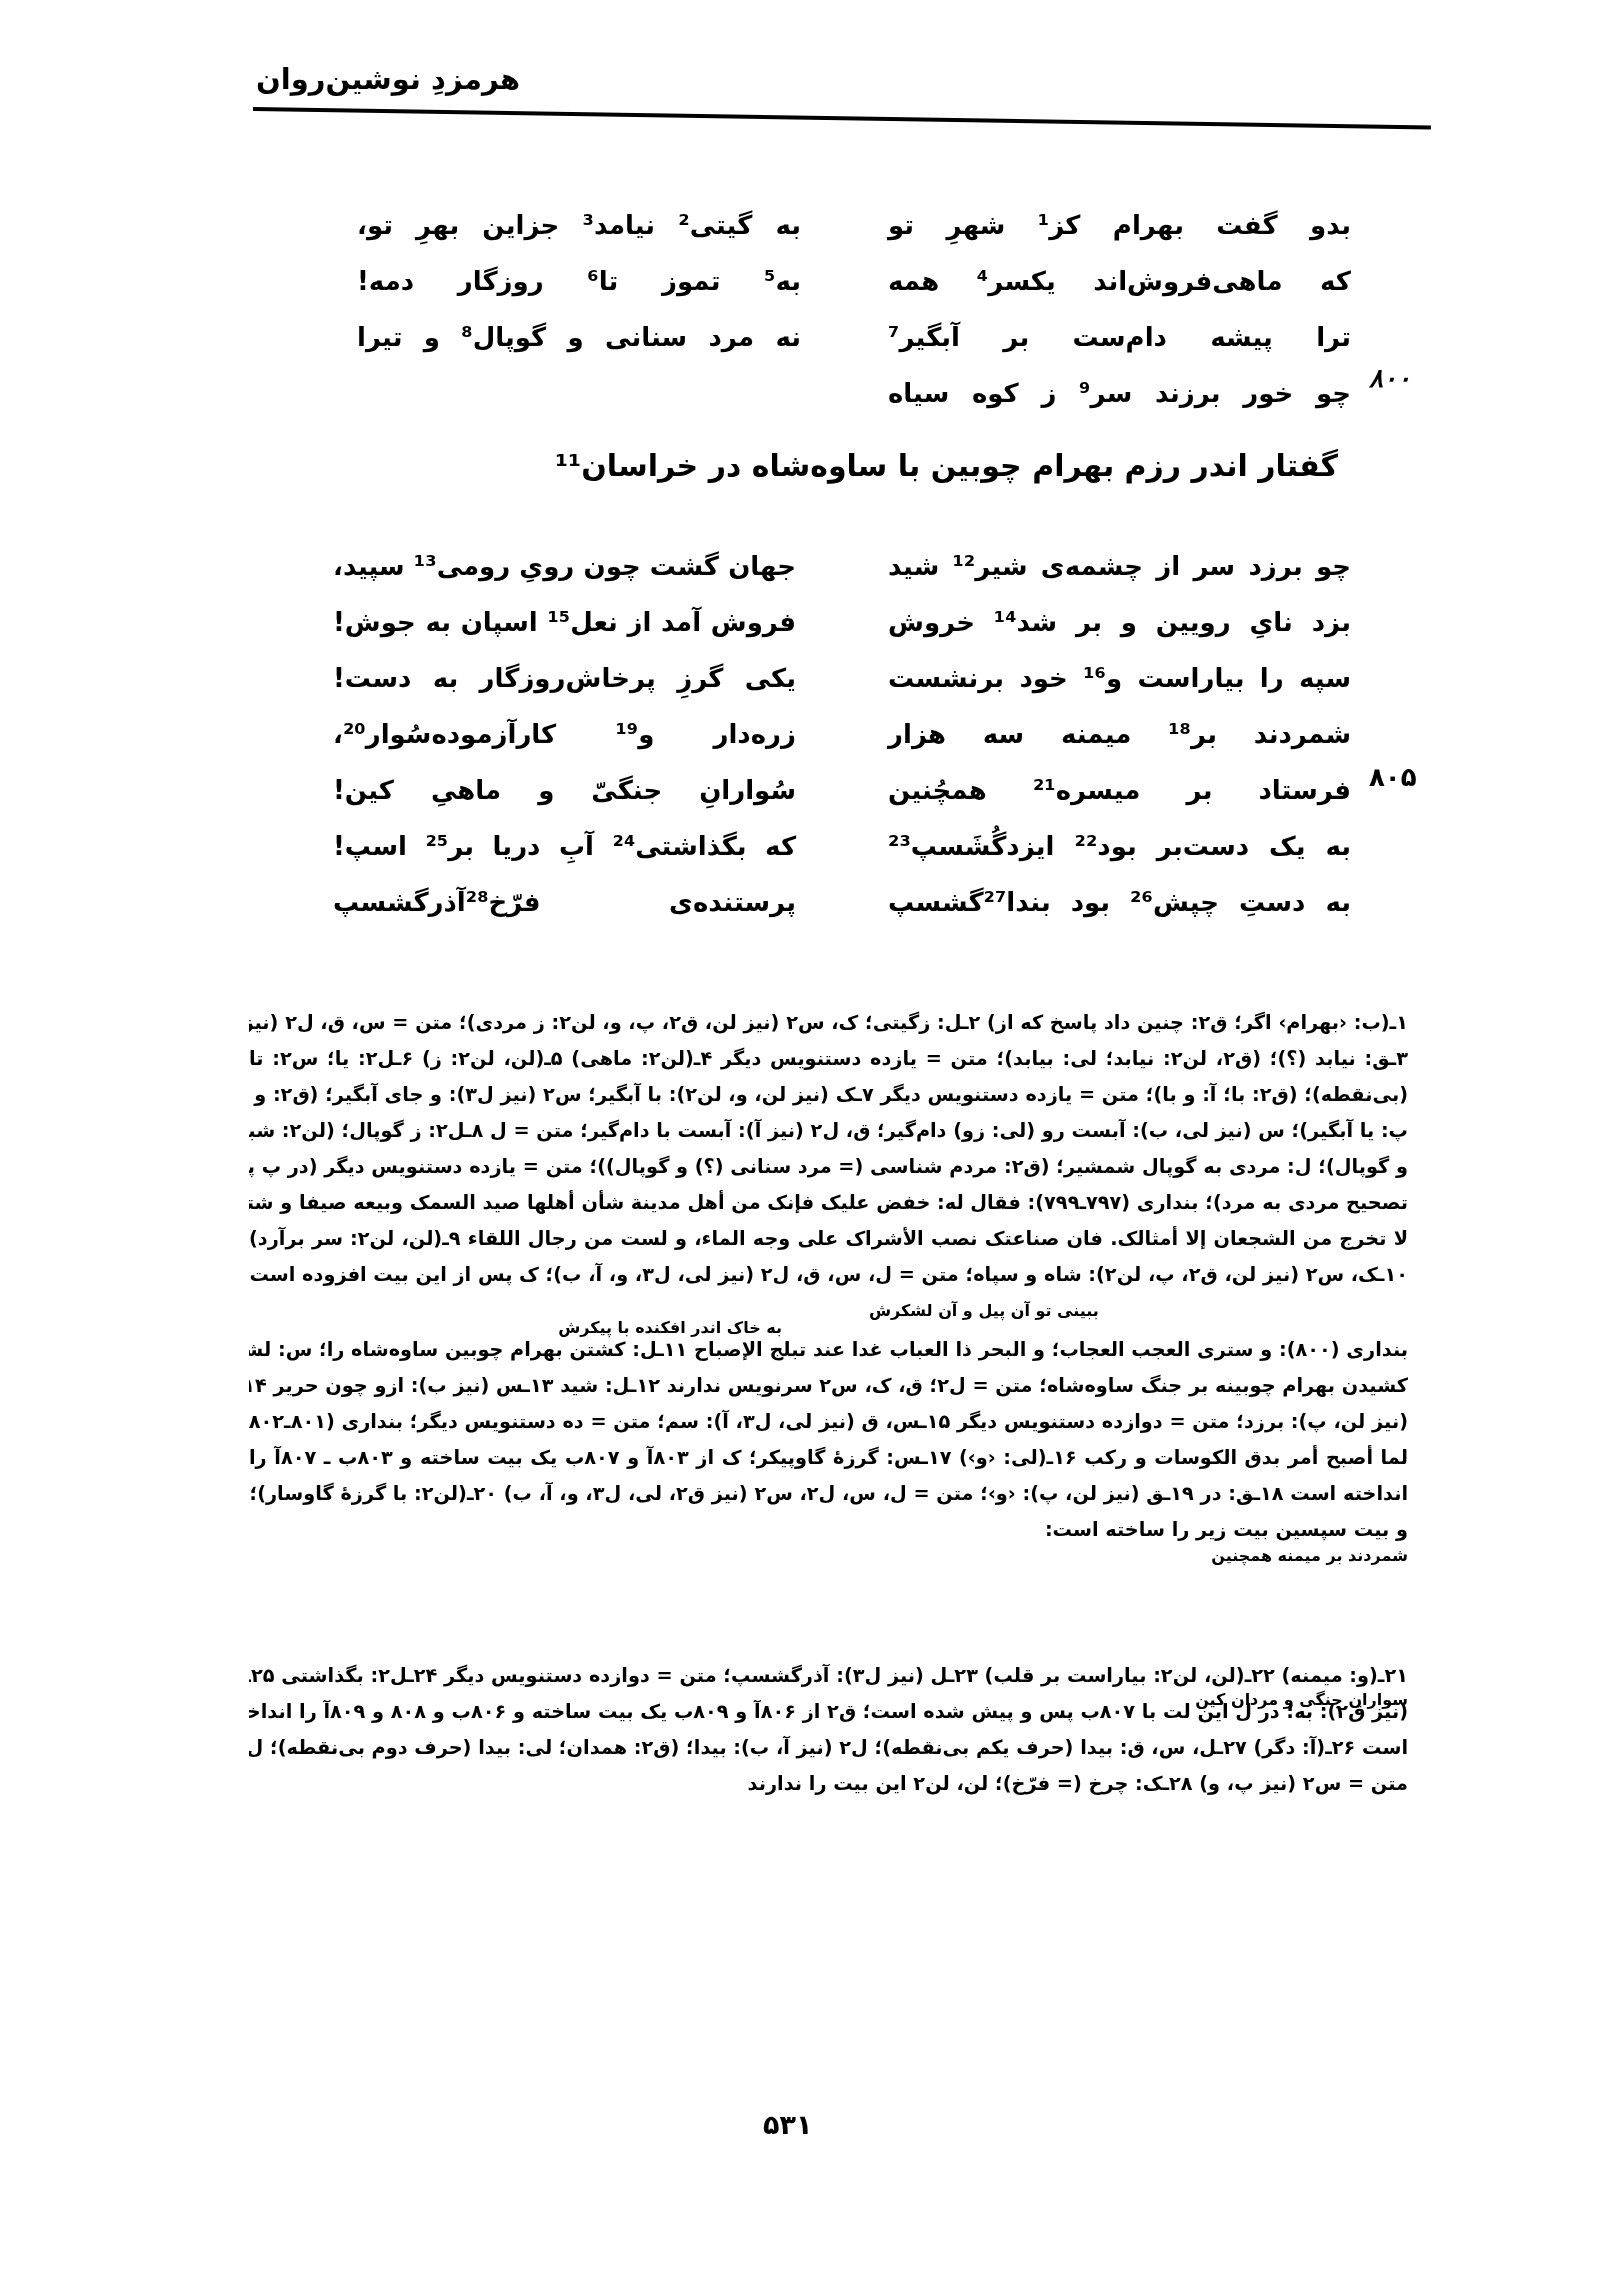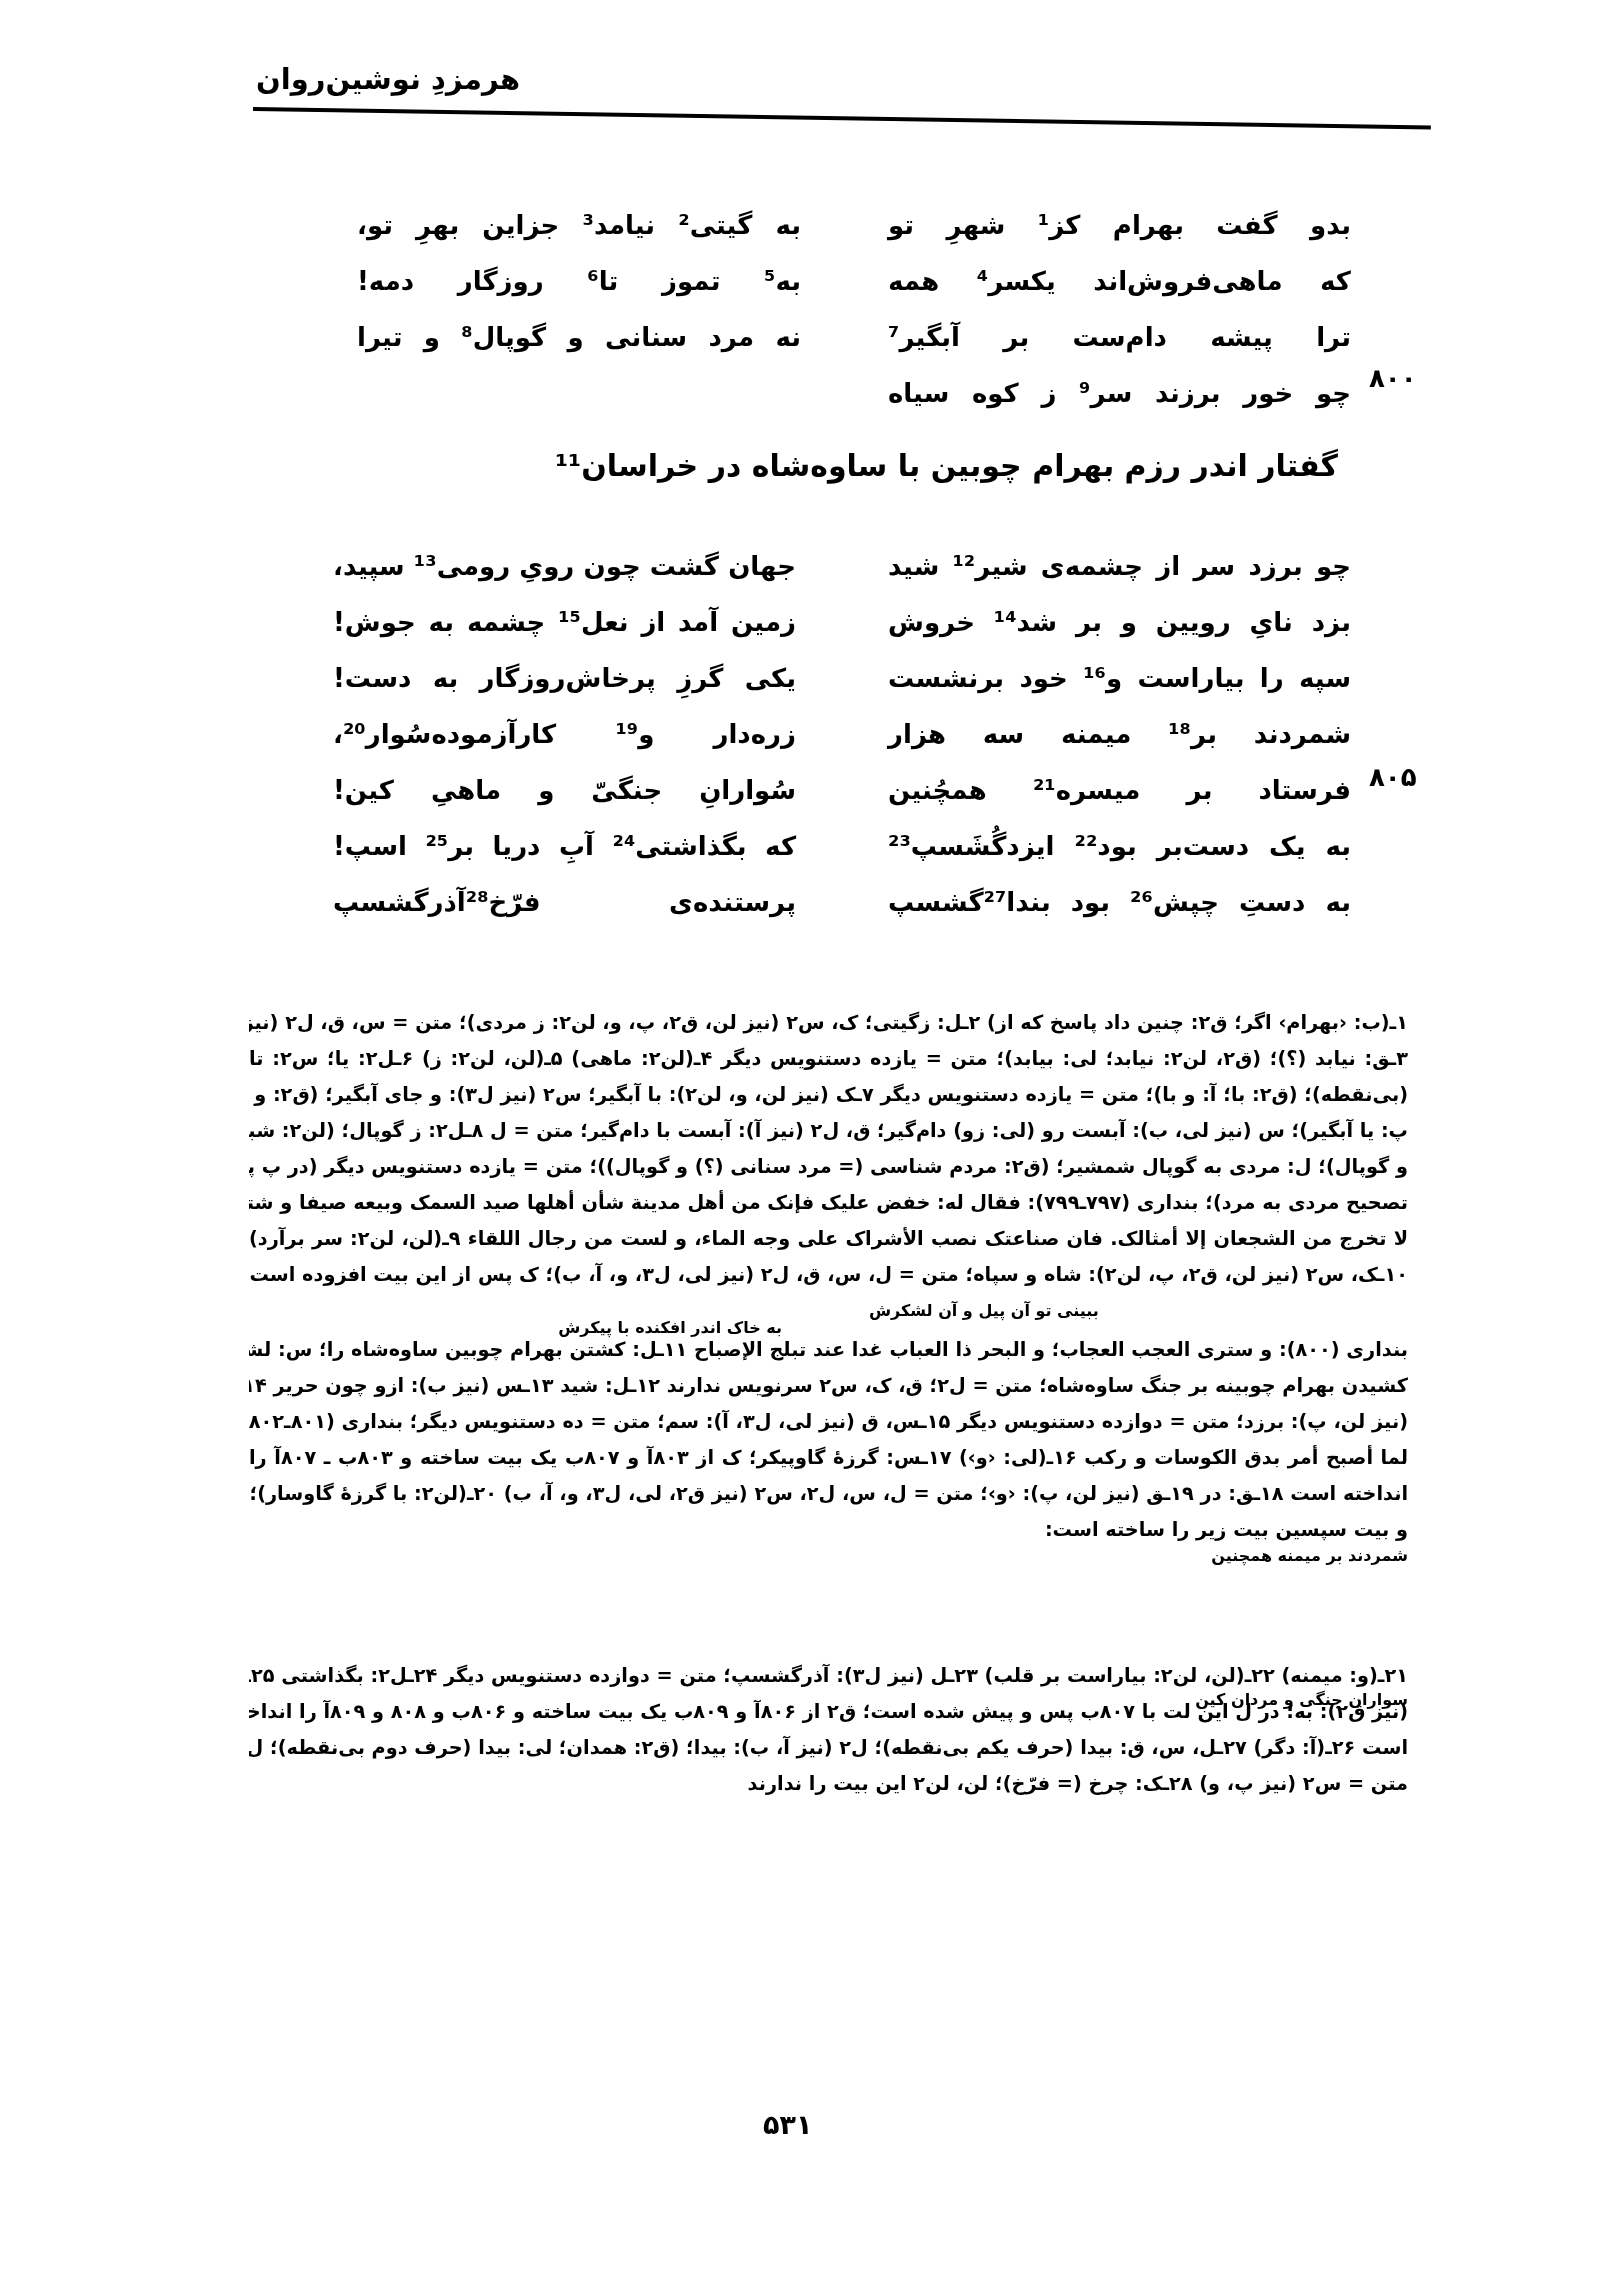--- a/index.html
+++ b/index.html
@@ -28,42 +28,42 @@
 
   <div class="running-head">هرمزدِ نوشین‌روان</div>
   <div class="head-rule"></div>
 
   <div class="verse-block" style="left:888px; top:185px; width:463px;">
     <div class="verse-line">بدو گفت بهرام کز¹ شهرِ تو</div>
     <div class="verse-line">که ماهی‌فروش‌اند یکسر⁴ همه</div>
     <div class="verse-line">ترا پیشه دام‌ست بر آبگیر⁷</div>
     <div class="verse-line">چو خور برزند سر⁹ ز کوه سیاه</div>
   </div>
-  <div class="num" style="left:1369px; top:351px;">۸۰۰</div>
+  <div class="num" style="left:1369px; top:351px;font-style:italic;">۸۰۰</div>
   <div class="verse-block" style="left:357px; top:185px; width:444px;">
     <div class="verse-line">به گیتی² نیامد³ جزاین بهرِ تو،</div>
     <div class="verse-line">به⁵ تموز تا⁶ روزگار دمه!</div>
     <div class="verse-line">نه مرد سنانی و گوپال⁸ و تیرا</div>
   </div>
 
   <div class="section-title">گفتار اندر رزم بهرام چوبین با ساوه‌شاه در خراسان¹¹</div>
 
   <div class="verse-block" style="left:888px; top:526px; width:463px;">
     <div class="verse-line">چو برزد سر از چشمه‌ی شیر¹² شید</div>
     <div class="verse-line">بزد نایِ رویین و بر شد¹⁴ خروش</div>
     <div class="verse-line">سپه را بیاراست و¹⁶ خود برنشست</div>
     <div class="verse-line">شمردند بر¹⁸ میمنه سه هزار</div>
     <div class="verse-line">فرستاد بر میسره²¹ همچُنین</div>
     <div class="verse-line">به یک دست‌بر بود²² ایزدگُشَسپ²³</div>
     <div class="verse-line">به دستِ چپش²⁶ بود بندا²⁷گشسپ</div>
   </div>
   <div class="num" style="left:1369px; top:750px;">۸۰۵</div>
   <div class="verse-block" style="left:333px; top:526px; width:463px;">
     <div class="verse-line">جهان گشت چون رویِ رومی¹³ سپید،</div>
-    <div class="verse-line">زمین آمد از نعل¹⁵ چشمه به جوش!</div>
+    <div class="verse-line">فروش آمد از نعل¹⁵ اسپان به جوش!</div>
     <div class="verse-line">یکی گرزِ پرخاش‌روزگار به دست!</div>
     <div class="verse-line">زره‌دار و¹⁹ کارآزموده‌سُوار²⁰،</div>
     <div class="verse-line">سُوارانِ جنگیّ و ماهیِ کین!</div>
     <div class="verse-line">که بگذاشتی²⁴ آبِ دریا بر²⁵ اسپ!</div>
     <div class="verse-line">پرستنده‌ی فرّخ²⁸آذرگشسپ</div>
   </div>
 
   <div class="footnotes">
     <div class="fn-line">۱ـ(ب: ‹بهرام› اگر؛ ق۲: چنین داد پاسخ که از)  ۲ـل: زگیتی؛ ک، س۲ (نیز لن، ق۲، پ، و، لن۲: ز مردی)؛ متن = س، ق، ل۲ (نیز لی، ل۳، آ، ب)</div>
     <div class="fn-line">۳ـق: نیابد (؟)؛ (ق۲، لن۲: نیابد؛ لی: بیابد)؛ متن = یازده دستنویس دیگر  ۴ـ(لن۲: ماهی)  ۵ـ(لن، لن۲: ز)  ۶ـل۲: یا؛ س۲: تا</div>

